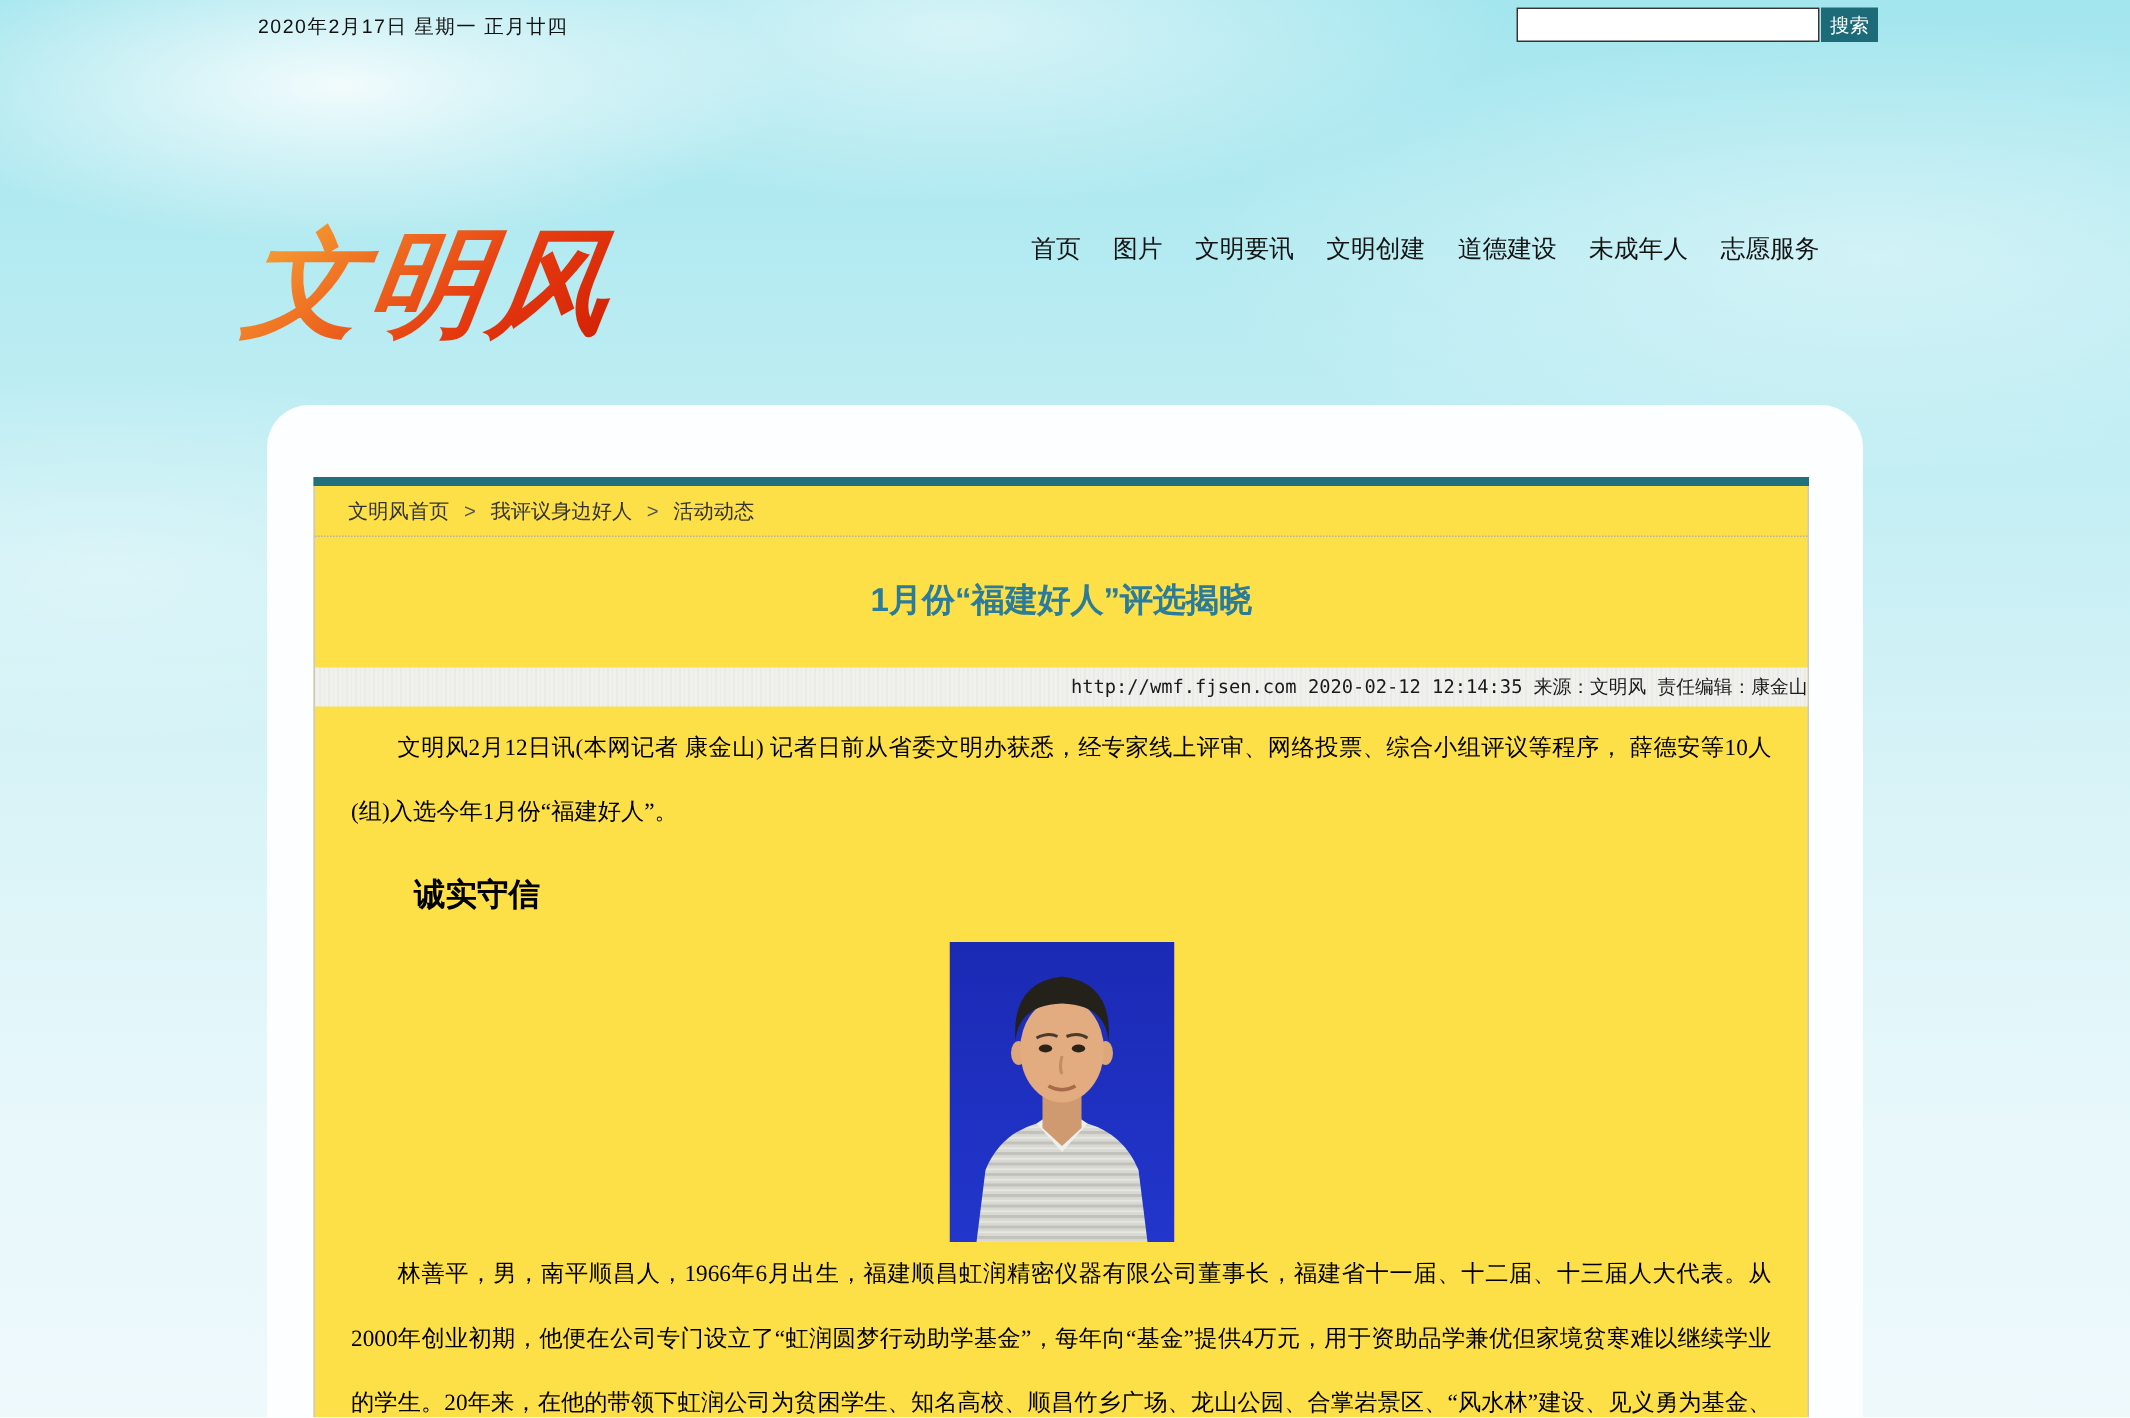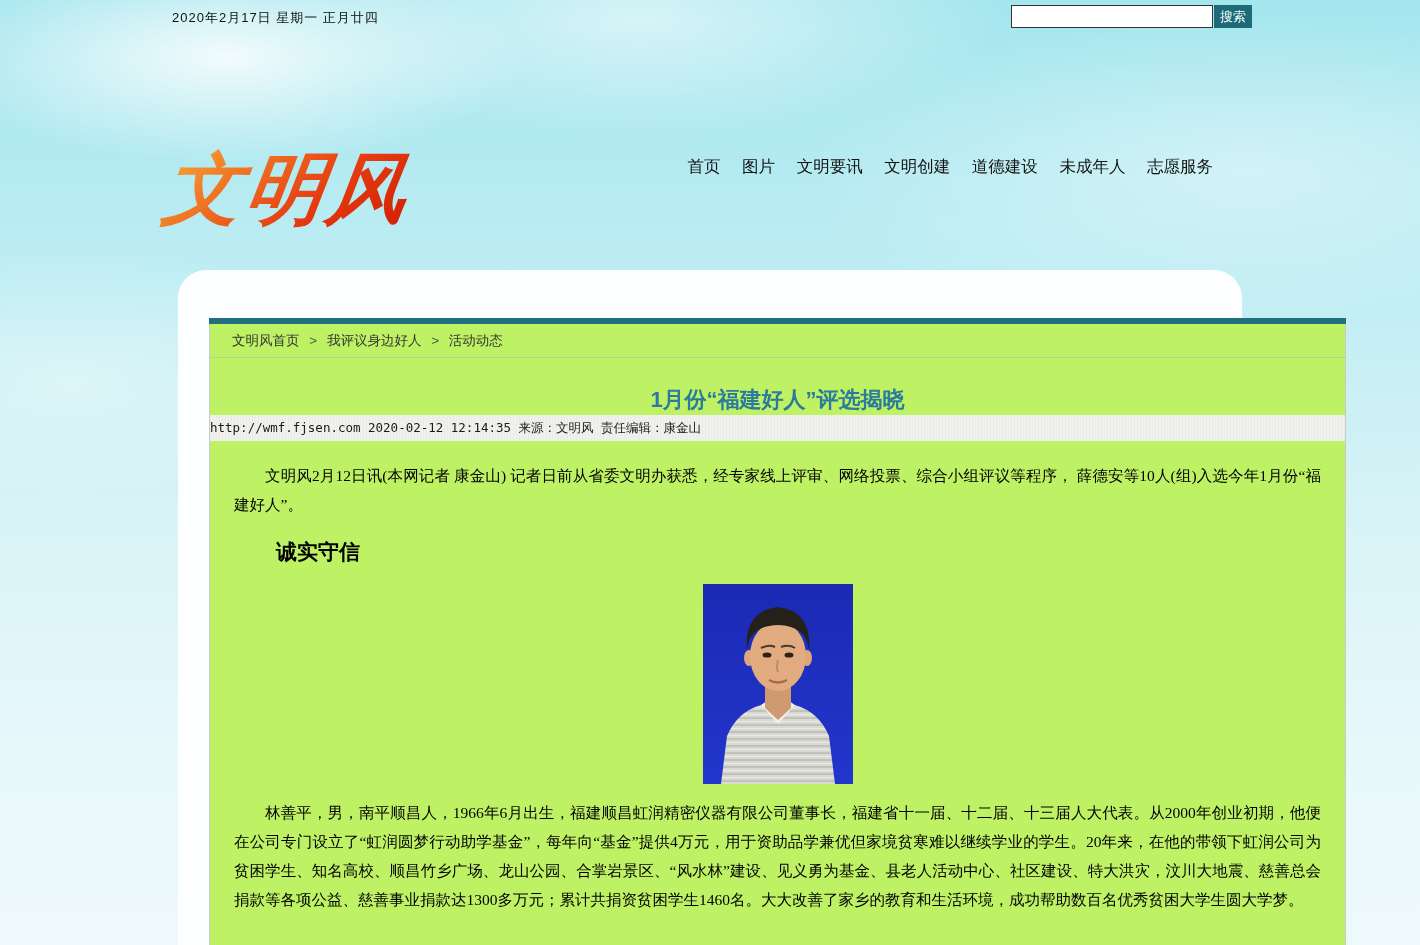--- a/index.html
+++ b/index.html
@@ -66,24 +66,24 @@
 
   
   .card {
     position: absolute; left: 178px; top: 270px;
     width: 1064px; height: 675px;
     background: #fdfeff;
     border-radius: 28px 28px 0 0;
   }
   .article-box {
     position: absolute; left: 31px; top: 48px;
-    width: 1137px; bottom: 0;
+    width: 997px; bottom: 0;
     border-left: 1px solid #c9c9c9;
     border-right: 1px solid #c9c9c9;
-    background: #bef264;
+    background: #fde047;
   }
   .teal-bar {
     height: 6px; margin: 0 -1px;
     background: #20707e;
   }
   .breadcrumb {
     padding: 8px 0 7px 22px;
     font-size: 13.5px; color: #333;
     border-bottom: 1px dotted #b3b3b3;
   }
@@ -91,36 +91,36 @@
   .breadcrumb .sep { margin: 0 6px; color: #555; }
 
   .article-title {
     margin-top: 27px;
     text-align: center;
     font-size: 22px; font-weight: bold;
     color: #2b7b9b;
     font-family: "Liberation Sans", sans-serif;
   }
   .meta-strip {
-    margin-top: 0;
+    margin-top: 30px;
     background: #f0f0ed;
     background-image: repeating-linear-gradient(90deg, rgba(0,0,0,0.025) 0 1px, transparent 1px 3px);
-    text-align: left;
+    text-align: right;
     font-size: 12.5px; color: #1a1a1a;
     padding: 5px 0 4px;
     font-family: "DejaVu Sans Mono", monospace;
   }
   .article-body {
     padding: 6px 24px 0;
     font-family: "Liberation Serif", serif;
   }
   .article-body p {
-    font-size: 15.5px; line-height: 29px;
+    font-size: 15.5px; line-height: 43px;
     text-indent: 2em; color: #000;
-    margin-top: 14px; text-align: justify;
+    margin-top: 0; text-align: justify;
   }
   .subhead {
     font-size: 21px; font-weight: bold;
     text-indent: 2em; margin-top: 19px; color: #000;
   }
   .photo-wrap { text-align: center; margin-top: 18px; }
   .photo {
     display: inline-block; width: 150px; height: 200px;
     vertical-align: top; line-height: 0;
   }

